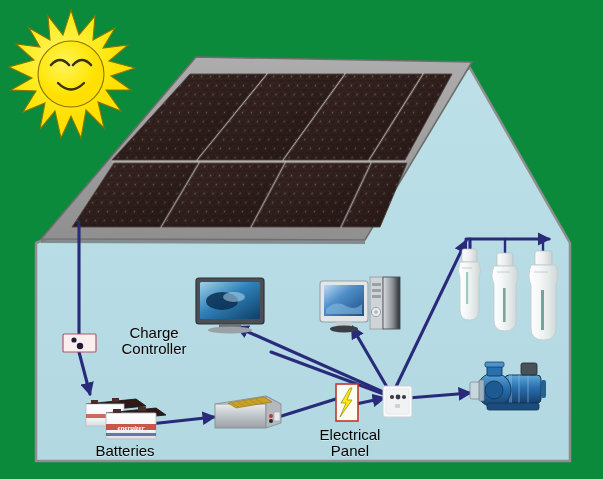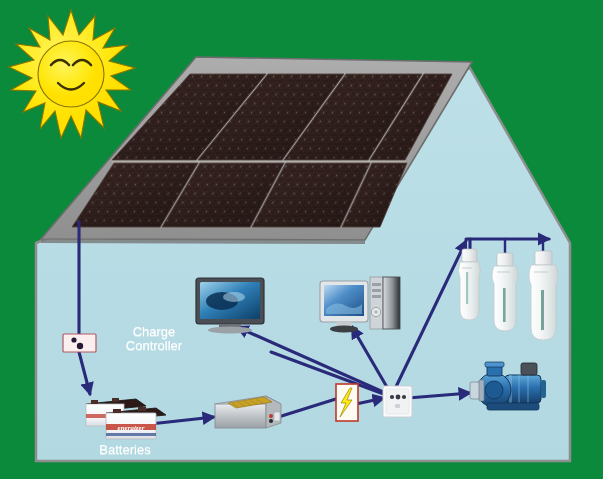--- a/index.html
+++ b/index.html
@@ -7,23 +7,23 @@
   body{
     width:603px;height:479px;
     background:#0b8a3c;
     font-family:"Liberation Sans", sans-serif;
     overflow:hidden;
   }
   #stage{position:relative;width:603px;height:479px;background:#0b8a3c;}
   #scene{position:absolute;inset:0;}
   .lbl{
     position:absolute;
-    color:#ffffff;
+    color:#000000;
     font-family:"Liberation Sans", sans-serif;
-    font-size:13px;
+    font-size:15px;
     font-weight:400;
     line-height:1.05;
     text-align:center;
     white-space:pre-line;
     text-shadow:0 1px 0 rgba(255,255,255,0.45);
     pointer-events:none;
   }
   svg{display:block;overflow:visible;}
 </style>
 </head>
@@ -314,14 +314,16 @@
       <rect x="395" y="404" width="5" height="4" rx="1" fill="#cdd1d5"></rect>
     </g>
   </svg>
 
   <div class="lbl" style="left:104px;top:325px;width:100px;">Charge
 Controller</div>
 
   <div class="lbl" style="left:78px;top:443px;width:94px;">Batteries</div>
 
 
+  <div class="lbl" style="left:300px;top:427px;width:100px;">Electrical
+Panel</div>
 
 </div>
 
 </body></html>

